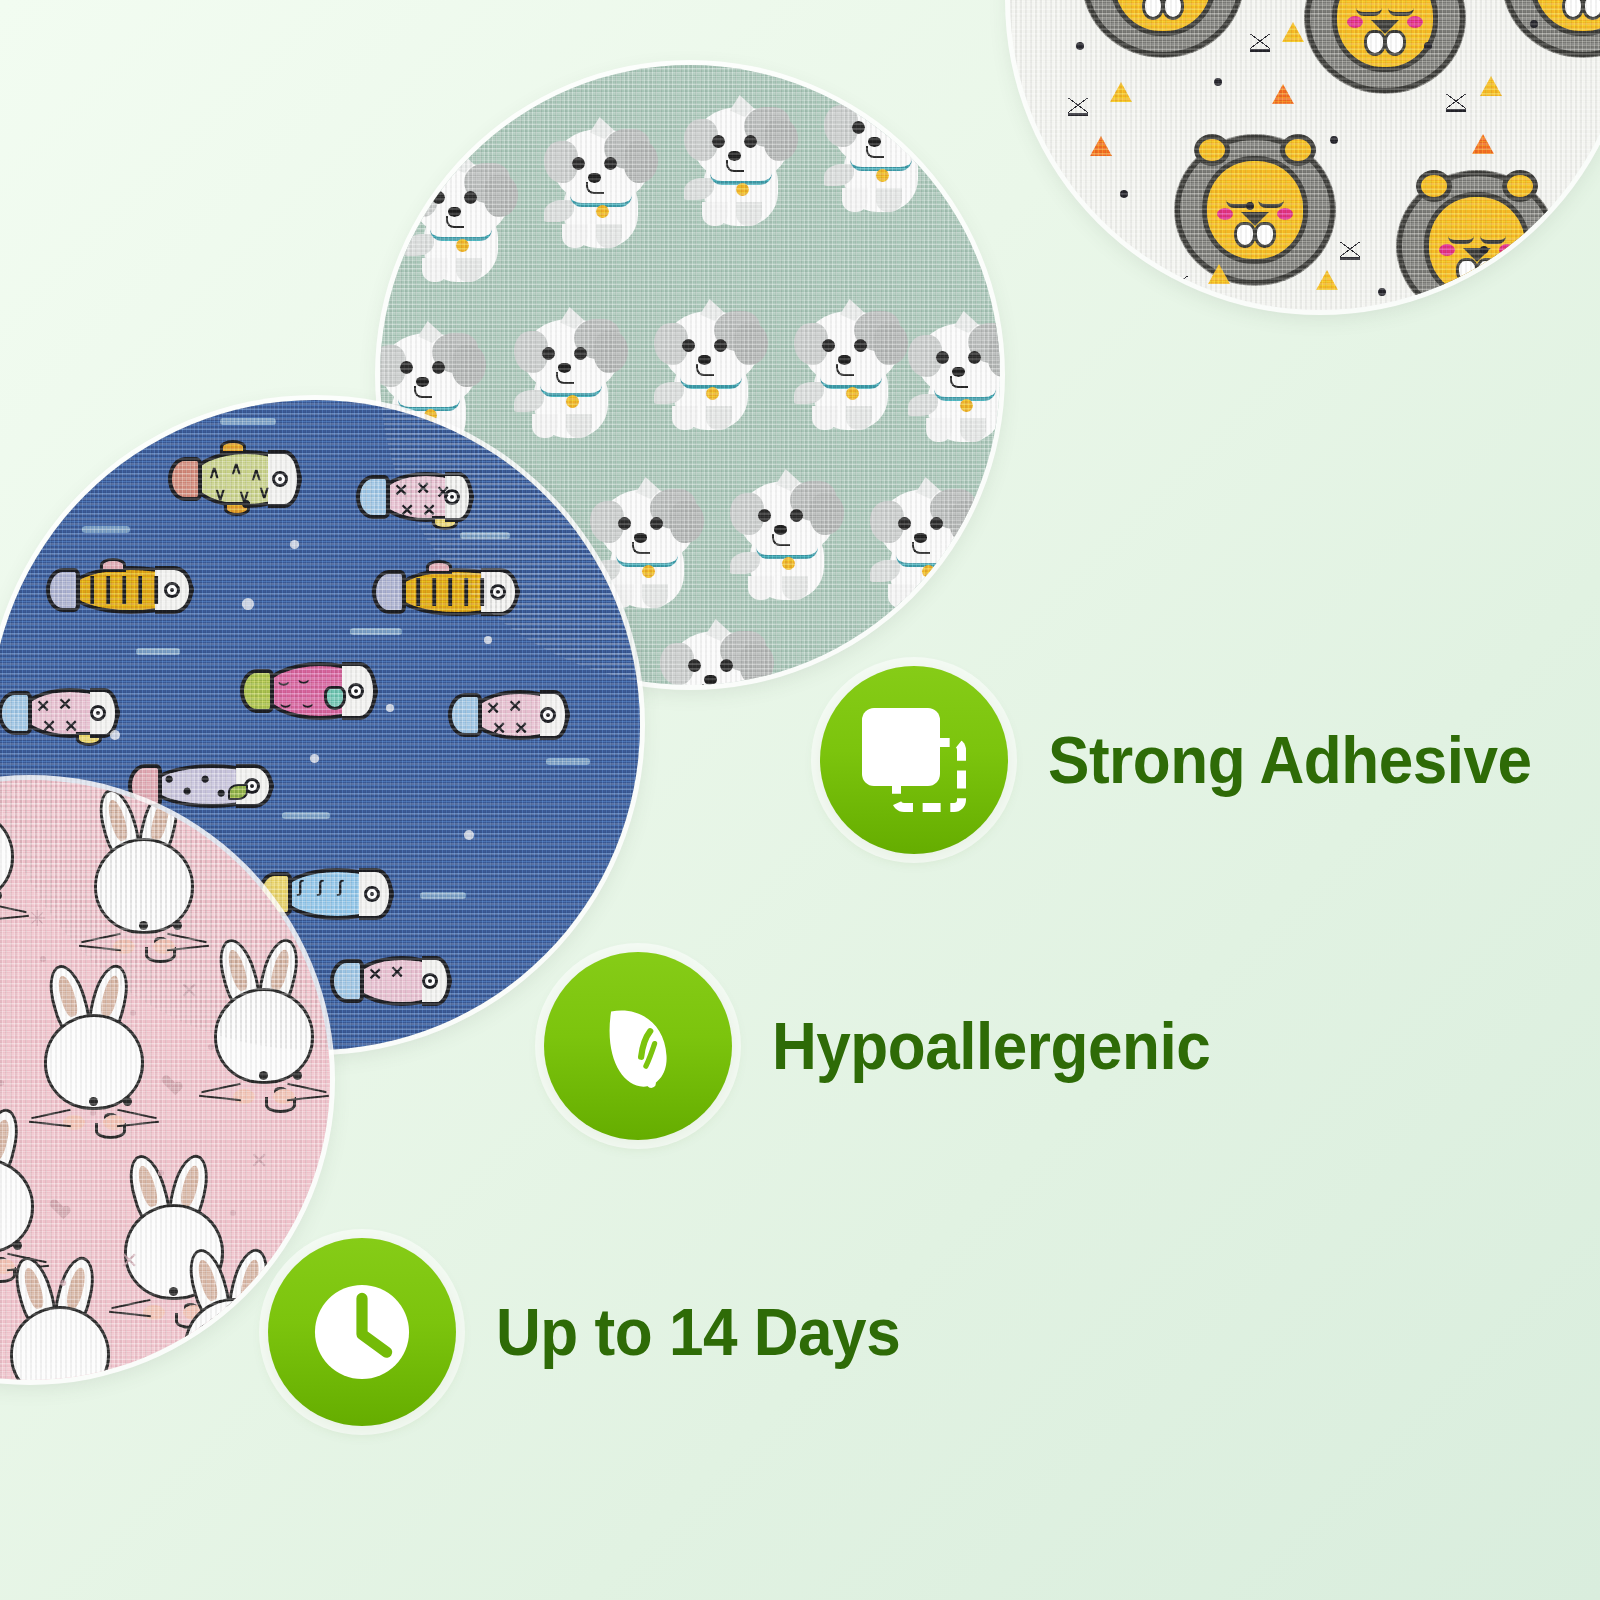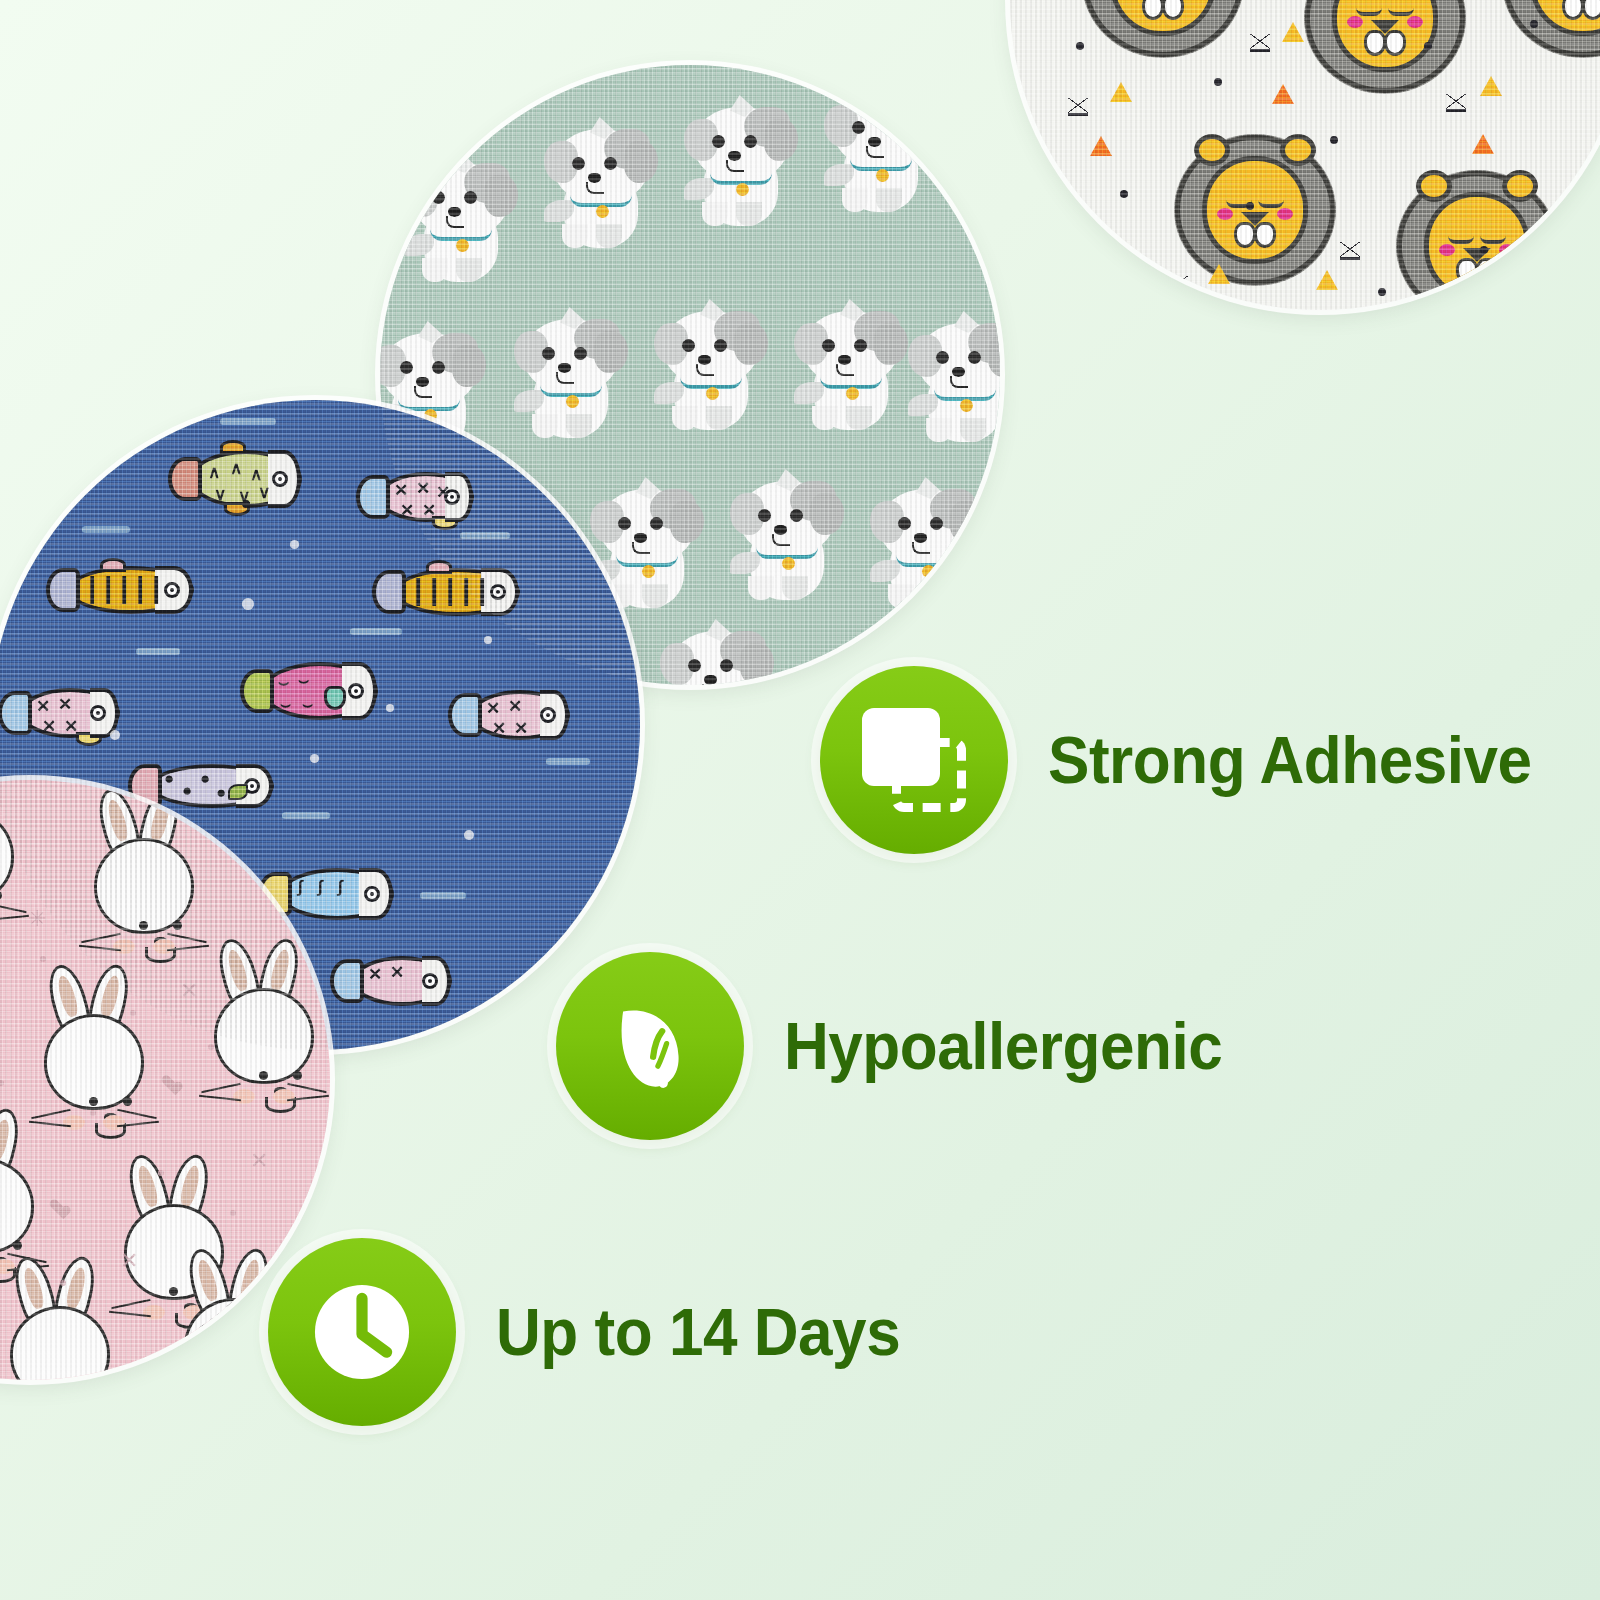--- a/index.html
+++ b/index.html
@@ -143,21 +143,21 @@
     box-shadow:0 0 0 9px rgba(255,255,255,.55), 0 4px 16px rgba(70,110,20,.18);
     display:flex;align-items:center;justify-content:center;flex:none;
   }
   .flabel{
     color:#2e6b07;font-weight:bold;font-size:66px;letter-spacing:-.5px;
     white-space:nowrap;margin-left:40px;
     font-family:"Liberation Sans", sans-serif;
     transform:scaleX(.94);transform-origin:left center;
   }
   #feat-0{ left:820px; top:666px; }
-  #feat-1{ left:556px; top:952px; }
+  #feat-1{ left:544px; top:952px; }
   #feat-2{ left:268px; top:1238px; }
 
   
   .ic-layers{position:relative;width:104px;height:104px;}
   .ic-layers .back{position:absolute;right:0;bottom:0;width:74px;height:74px;border-radius:12px;
     border:9px dashed #fff;}
   .ic-layers .front{position:absolute;left:0;top:0;width:78px;height:78px;border-radius:12px;background:#fff;}
   
   .ic-leaf{width:104px;height:104px;}
   

